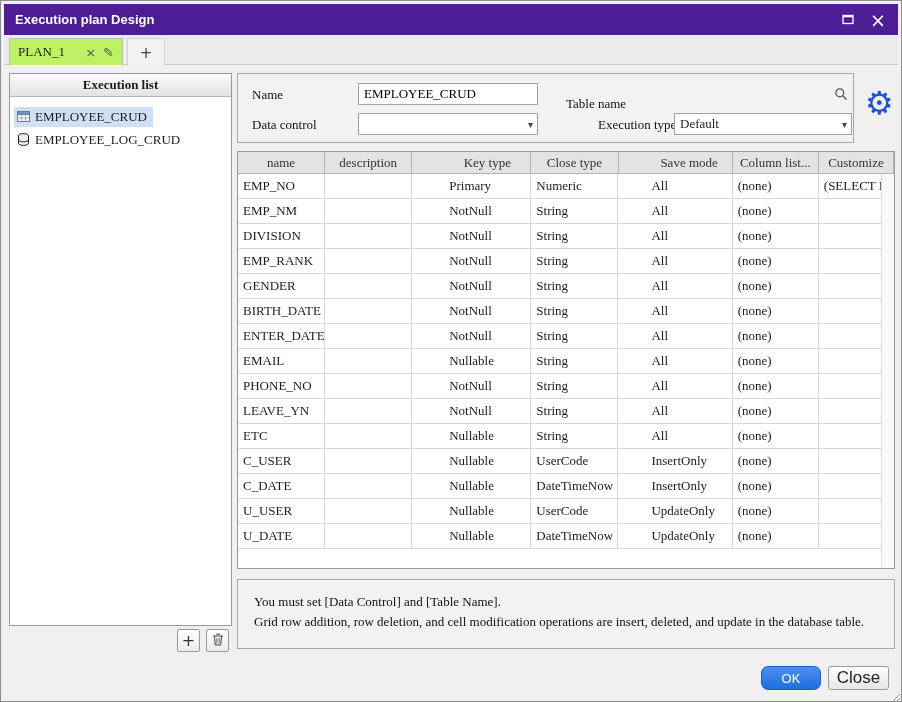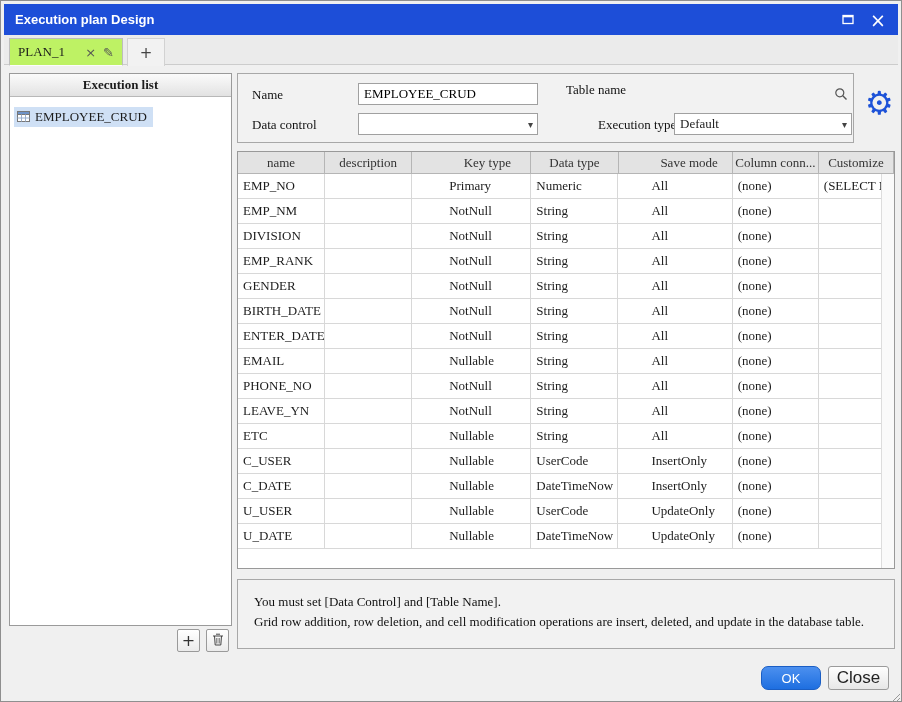--- a/index.html
+++ b/index.html
@@ -2,21 +2,21 @@
 <html><head>
 <meta charset="utf-8">
 <style>
   * { margin:0; padding:0; box-sizing:border-box; }
   html,body { width:902px; height:702px; overflow:hidden; }
   body { font-family:"Liberation Serif","DejaVu Serif",serif; font-size:13px; color:#1c1c1c; background:#ffffff; }
 
   .window { position:absolute; left:0; top:0; width:902px; height:702px; background:#f0f0f0; border:1px solid #8f8f8f; }
 
   
-  .titlebar { position:absolute; left:3px; top:3px; width:894px; height:31px; background:#1d4ed8; }
+  .titlebar { position:absolute; left:3px; top:3px; width:894px; height:31px; background:#4c1d95; }
   .titlebar .title { position:absolute; left:11px; top:0; line-height:31px; color:#fff; font-family:"Liberation Sans","DejaVu Sans",sans-serif; font-weight:bold; font-size:13px; }
   .win-btn { position:absolute; top:0; width:28px; height:31px; display:flex; align-items:center; justify-content:center; color:#fff; cursor:pointer; }
   .btn-max { right:36px; }
   .btn-close { right:6px; font-size:19px; font-family:"DejaVu Sans",sans-serif; font-weight:normal; }
 
   
   .tabstrip { position:absolute; left:3px; top:34px; width:894px; height:30px; background:#ebebeb; border-bottom:1px solid #cccccc; }
   .tab { position:absolute; left:5px; top:3px; width:114px; height:28px; background:#bef264; border:1px solid #bdbdbd; border-bottom:1px solid #fcfcfc; display:flex; align-items:center; padding:0 8px; gap:7px; }
   .tab-label { flex:1; font-size:13px; }
   .tab-close, .tab-edit { color:#555; font-size:13px; font-family:"DejaVu Sans",sans-serif; line-height:13px; cursor:pointer; }
@@ -32,21 +32,21 @@
   .tree-icon { display:inline-flex; width:13px; height:13px; }
 
   .list-btn { position:absolute; width:23px; height:23px; background:linear-gradient(#ffffff,#ebebeb); border:1px solid #9a9a9a; border-radius:2px; display:flex; align-items:center; justify-content:center; cursor:pointer; font-family:"DejaVu Sans",sans-serif; }
   .btn-add-item { left:176px; top:628px; font-size:16px; color:#333; }
   .btn-del-item { left:205px; top:628px; }
 
   
   .form-box { position:absolute; left:236px; top:72px; width:617px; height:70px; border:1px solid #a8a8a8; background:#f2f2f2; }
   .form-label { position:absolute; font-size:13px; color:#111; }
   .lbl-name { left:14px; top:13px; }
-  .lbl-table { left:328px; top:8px; }
+  .lbl-table { left:328px; top:22px; }
   .lbl-datactl { left:14px; top:43px; }
   .lbl-exectype { left:328px; top:43px;margin-left:32px; }
   .form-input { position:absolute; height:22px; border:1px solid #a0a0a0; background:#fff; font-family:"Liberation Serif","DejaVu Serif",serif; font-size:13px; padding:0 5px; outline:none; }
   .inp-name { left:120px; top:9px; width:180px; }
   .inp-table { left:436px; top:9px; width:178px; padding-right:20px; font-size:12px; }
   .search-icon { position:absolute; left:596px; top:13px; width:14px; height:14px; cursor:pointer; }
   .combo { position:absolute; height:22px; border:1px solid #a0a0a0; background:#fff; display:flex; align-items:center; padding:0 16px 0 5px; font-size:13px; cursor:pointer; }
   .combo .arrow { position:absolute; right:4px; top:5px; color:#444; font-size:10px; font-family:"DejaVu Sans",sans-serif; }
   .combo-datactl { left:120px; top:39px; width:180px; }
   .combo-exectype { left:436px; top:39px; width:178px; }
@@ -106,20 +106,32 @@
               <rect x="0.5" y="1.5" width="12" height="10" fill="#fff" stroke="#777"></rect>
               <rect x="0.5" y="1.5" width="12" height="3" fill="#6e93c8" stroke="#777"></rect>
               <line x1="4.5" y1="4.5" x2="4.5" y2="11.5" stroke="#9ab0cf"></line>
               <line x1="8.5" y1="4.5" x2="8.5" y2="11.5" stroke="#9ab0cf"></line>
               <line x1="0.5" y1="8" x2="12.5" y2="8" stroke="#9ab0cf"></line>
             </svg>
           </span>
           <span>EMPLOYEE_CRUD</span>
         </span>
       </div>
+      <div class="exec-item">
+        <span class="sel">
+          <span class="tree-icon">
+            <svg width="13" height="13" viewBox="0 0 13 13">
+              <ellipse cx="6.5" cy="2.8" rx="5" ry="2.2" fill="#e6e6e6" stroke="#222"></ellipse>
+              <path d="M1.5 2.8 v7.4 c0 1.2 2.2 2.2 5 2.2 s5 -1 5 -2.2 v-7.4" fill="#efefef" stroke="#222"></path>
+              <path d="M1.5 6.6 c0 1.2 2.2 2.2 5 2.2 s5 -1 5 -2.2" fill="none" stroke="#222"></path>
+            </svg>
+          </span>
+          <span>EMPLOYEE_LOG_CRUD</span>
+        </span>
+      </div>
     </div>
   </div>
 
   <div class="list-btn btn-add-item">+</div>
   <div class="list-btn btn-del-item">
     <span>
       <svg width="12" height="13" viewBox="0 0 12 13">
         <path d="M1 3 h10" stroke="#444" fill="none"></path>
         <path d="M4 1.2 h4" stroke="#444" fill="none"></path>
         <path d="M2.5 3 l0.7 9 h5.6 l0.7 -9" fill="none" stroke="#444"></path>
@@ -153,23 +165,23 @@
     </div>
   </div>
 
   <span class="gear-icon">⚙</span>
 
   <div class="grid">
     <div class="grid-header">
       <div class="grid-hcell c0">name</div>
       <div class="grid-hcell c1">description</div>
       <div class="grid-hcell c2">Key type</div>
-      <div class="grid-hcell c3">Data type</div>
+      <div class="grid-hcell c3">Close type</div>
       <div class="grid-hcell c4">Save mode</div>
-      <div class="grid-hcell c5">Column conn...</div>
+      <div class="grid-hcell c5">Column list...</div>
       <div class="grid-hcell c6">Customize</div>
     </div>
     <div class="grid-body">
         <div class="grid-row">
           <div class="grid-cell c0">EMP_NO</div>
           <div class="grid-cell c1"></div>
           <div class="grid-cell c2">Primary</div>
           <div class="grid-cell c3">Numeric</div>
           <div class="grid-cell c4">All</div>
           <div class="grid-cell c5">(none)</div>

